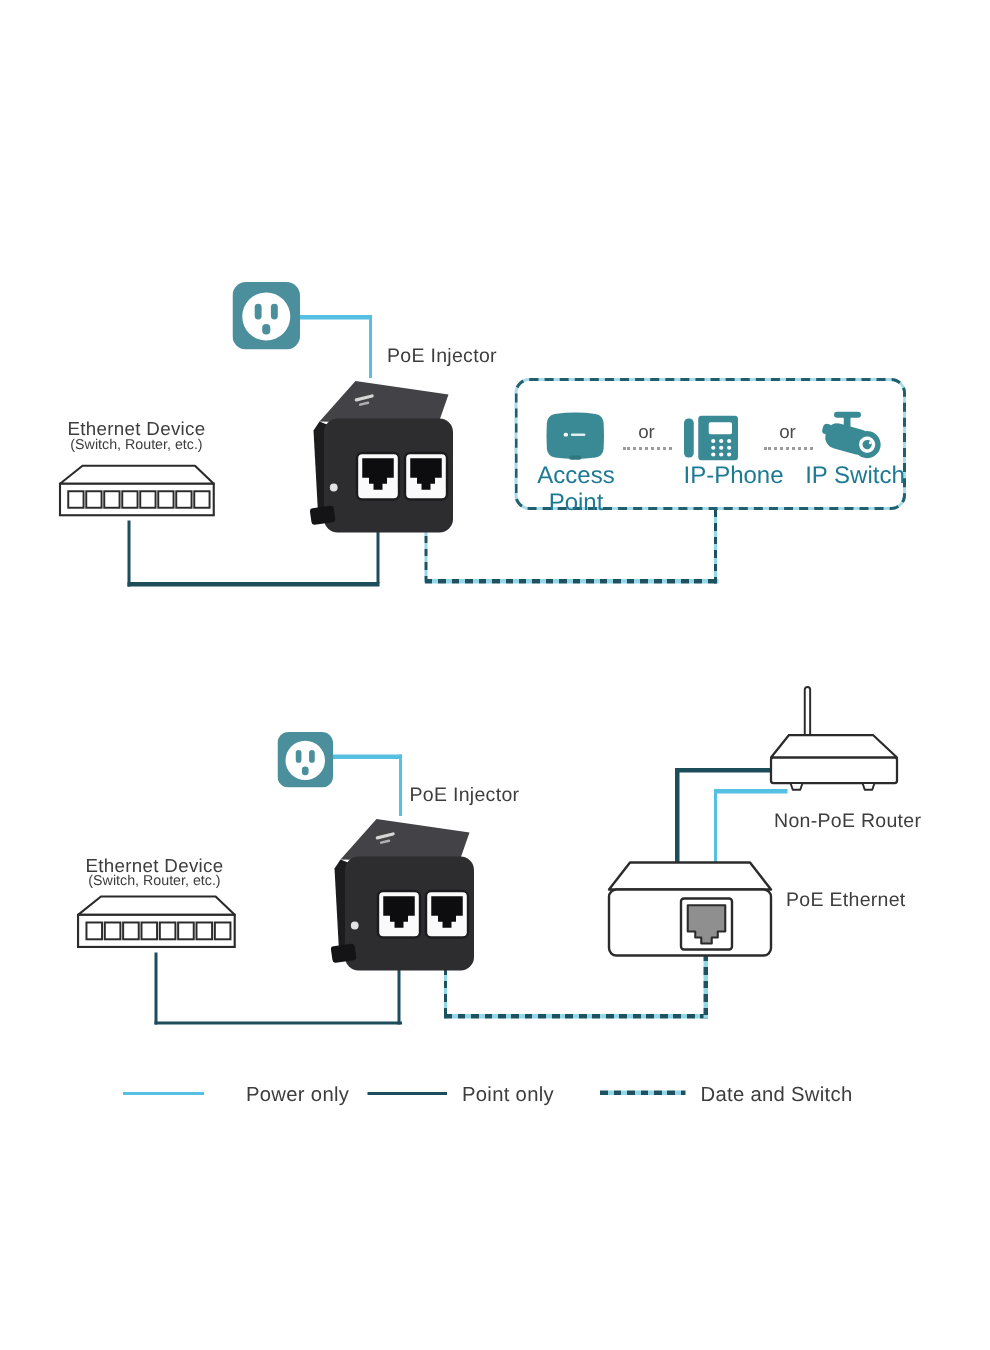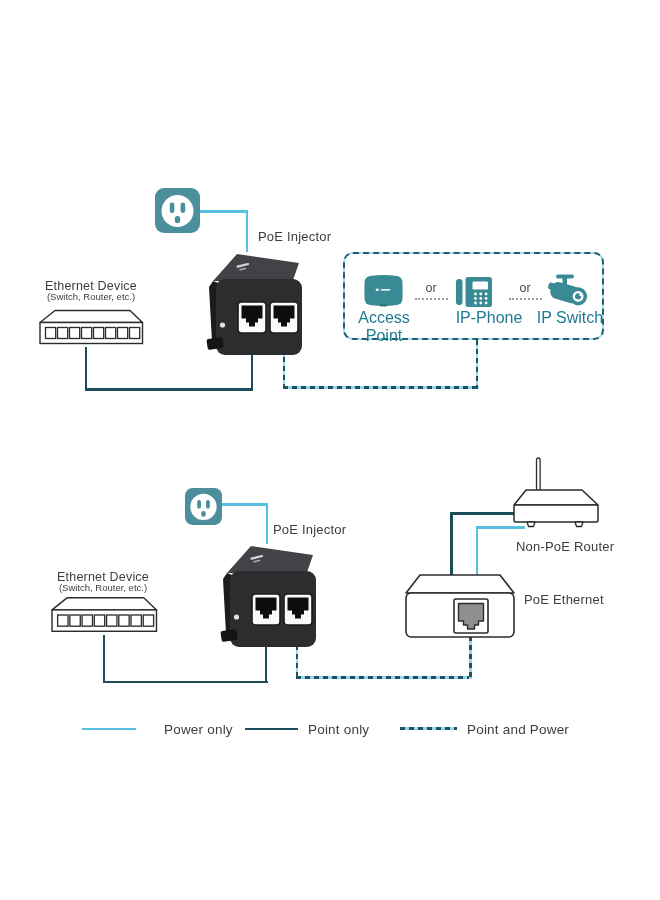--- a/index.html
+++ b/index.html
@@ -242,16 +242,16 @@
   <div class="lbl" style="left:524px;top:592px;">PoE Ethernet</div>
 
   <div>
     <div class="ln ln-cyan" style="left:82px;top:727.5px;width:54px;height:2.5px;"></div>
     <div class="legend-lbl" style="left:146px;top:722px;margin-left:18px;">Power only</div>
 
     <div class="ln ln-dark" style="left:245px;top:727.5px;width:53px;height:2.5px;"></div>
     <div class="legend-lbl" style="left:308px;top:722px;">Point only</div>
 
     <div class="ln ln-dp-h" style="left:400px;top:727px;width:57px;height:3px;"></div>
-    <div class="legend-lbl" style="left:467px;top:722px;">Point and Power</div>
+    <div class="legend-lbl" style="left:467px;top:722px;">Date and Switch</div>
   </div>
 
 </div>
 
 </body></html>

